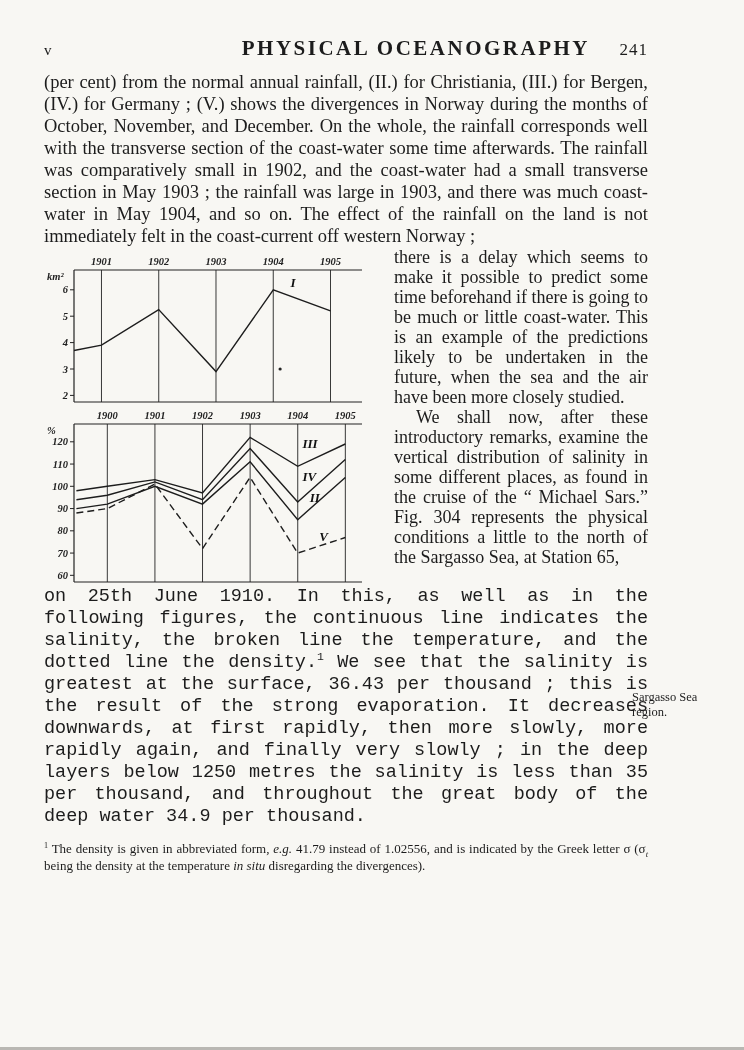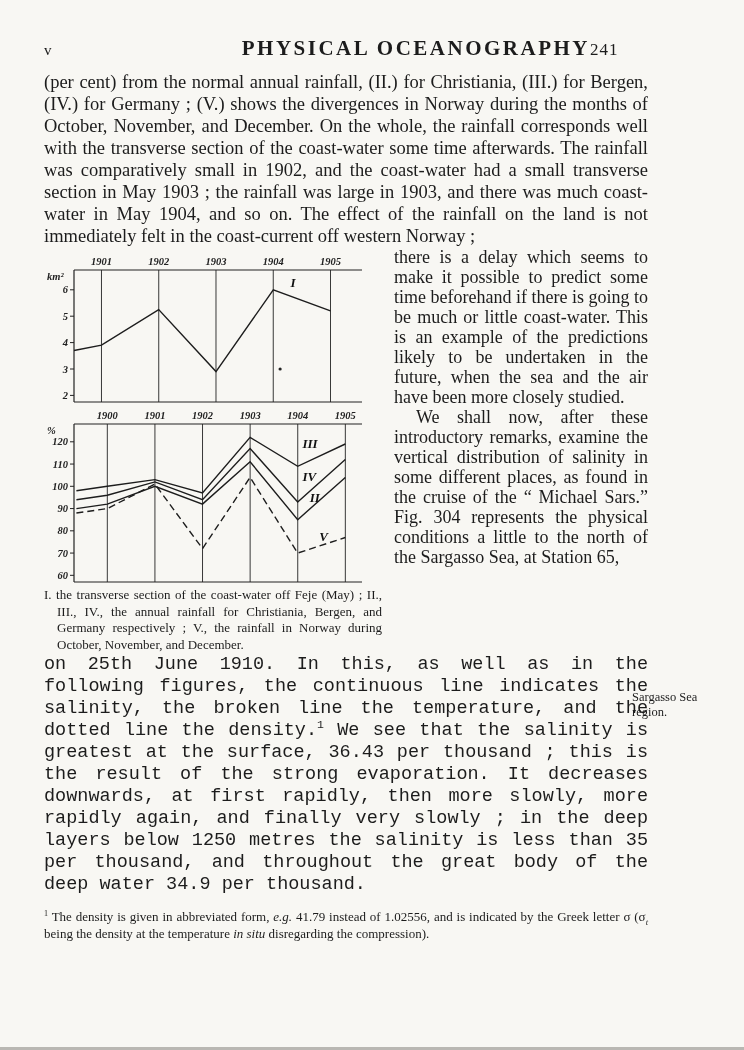--- a/index.html
+++ b/index.html
@@ -3,21 +3,21 @@
 <meta charset="utf-8">
 <style>
   * { margin:0; padding:0; box-sizing:border-box; }
   html,body { width:744px; height:1050px; }
   body { background:#e9e7e3; font-family:"Liberation Serif", serif; color:#1c1c1c; }
   .page { position:relative; width:744px; height:1050px; background:#f8f7f3;
           padding:36px 50px 0 44px; border-bottom:3px solid #b9b7b2; overflow:hidden; }
   .running-head { display:flex; align-items:baseline; margin-bottom:10px; width:604px; }
   .sig { font-size:15px; width:58px; }
   .title { flex:1; text-align:right; font-size:21px; font-weight:700; letter-spacing:2.5px; }
-  .pagenum { width:58px; text-align:left; font-size:17px; letter-spacing:1px; }
+  .pagenum { width:58px; text-align:right; font-size:17px; letter-spacing:1px; }
   .body-text { font-size:18.5px; line-height:22px; text-align:justify; width:604px; }
   .two-col { display:flex; width:604px; }
   .fig { width:338px; flex:0 0 338px; padding-top:6px; }
   .fig svg { display:block; }
   #chart2 { margin-top:2px; }
   .col-text { flex:1; padding-left:12px; }
   .col-text .body-text { width:auto; font-size:18px; line-height:20px; }
   .indent { text-indent:22px; }
   .cap-lead { font-variant:small-caps; font-size:13.5px; letter-spacing:0.3px; margin-top:9px; }
   .cap-rest { font-size:13px; line-height:16.5px; text-align:justify; padding-left:13px; text-indent:-13px; margin-top:2px; }
@@ -108,28 +108,27 @@
           <polyline points="32.4,83.8 63.3,79.3 110.9,72.6 158.5,86.0 206.1,30.4 253.7,59.3 301.3,37.0" fill="none" stroke="#1d1d1d" stroke-width="1.4"></polyline>
           <text x="258.4958677685946" y="41.478873239436616" class="series-label">III</text>
           <polyline points="32.4,92.7 63.3,88.2 110.9,74.9 158.5,92.7 206.1,41.5 253.7,94.9 301.3,52.6" fill="none" stroke="#1d1d1d" stroke-width="1.4"></polyline>
           <text x="258.4958677685946" y="73.74647887323944" class="series-label">IV</text>
           <polyline points="32.4,101.6 63.3,97.1 110.9,79.3 158.5,97.1 206.1,54.8 253.7,112.7 301.3,70.4" fill="none" stroke="#1d1d1d" stroke-width="1.4"></polyline>
           <text x="265.6363636363676" y="94.88732394366197" class="series-label">II</text>
           <polyline points="32.4,106.0 63.3,101.6 110.9,77.1 158.5,141.6 206.1,70.4 253.7,146.1 301.3,130.5" fill="none" stroke="#1d1d1d" stroke-width="1.4" stroke-dasharray="7 4"></polyline>
           <text x="275.1570247933946" y="133.83098591549296" class="series-label">V</text>
         </svg>
       <figcaption>
-        <div class="cap-rest">I. the transverse section of the coast-water off Feje (May) ; II., III., IV., the annual rainfall for Christiania, Bergen, and Germany respectively ; V., the rainfall in Norway during October, November, and December.</div>
       </figcaption>
     </figure>
     <div class="col-text">
       <p class="body-text">there is a delay which seems to make it possible to predict some time beforehand if there is going to be much or little coast-water.  This is an example of the predictions likely to be undertaken in the future, when the sea and the air have been more closely studied.</p>
       <p class="body-text indent">We shall now, after these introductory remarks, examine the vertical distribution of salinity in some different places, as found in the cruise of the “ Michael Sars.”  Fig. 304 represents the physical conditions a little to the north of the Sargasso Sea, at Station 65,</p>
     </div>
   </div>
 
   <div class="margin-note">Sargasso Sea region.</div>
 
   <p class="body-text cont"><span>on 25th June 1910.  In this, as well as in the following figures, the continuous line indicates the salinity, the broken line the temperature, and the dotted line the density.</span><sup>1</sup><span> We see that the salinity is greatest at the surface, 36.43 per thousand ; this is the result of the strong evaporation.  It decreases downwards, at first rapidly, then more slowly, more rapidly again, and finally very slowly ; in the deep layers below 1250 metres the salinity is less than 35 per thousand, and throughout the great body of the deep water 34.9 per thousand.</span></p>
 
-  <div class="footnote"><sup>1</sup><span> The density is given in abbreviated form, </span><span class="it">e.g.</span><span> 41.79 instead of 1.02556, and is indicated by the Greek letter σ (σ</span><span class="sub-t">t</span><span> being the density at the temperature </span><span class="it">in situ</span><span> disregarding the compression).</span></div>
+  <div class="footnote"><sup>1</sup><span> The density is given in abbreviated form, </span><span class="it">e.g.</span><span> 41.79 instead of 1.02556, and is indicated by the Greek letter σ (σ</span><span class="sub-t">t</span><span> being the density at the temperature </span><span class="it">in situ</span><span> disregarding the divergences).</span></div>
 
 </div>
 
 </body></html>

